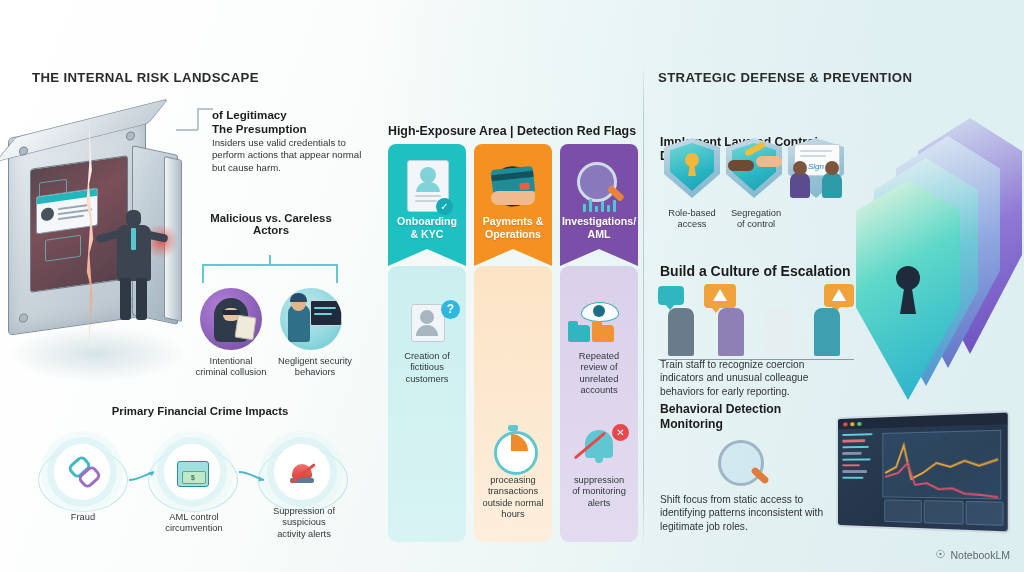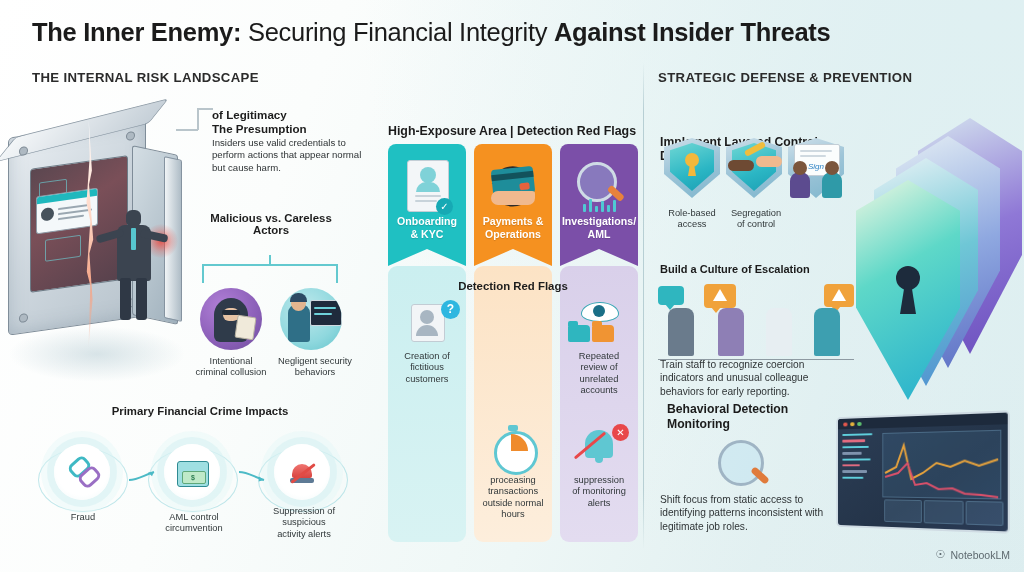--- a/index.html
+++ b/index.html
@@ -359,23 +359,20 @@
   .wm { position: absolute; right: 14px; bottom: 11px; display: flex; align-items: center; gap: 5px;
         font-size: 10.5px; color: #5e6a70; }
   .wm .glyph { font-size: 11px; color: #5e6a70; }
   .nowrap { white-space: nowrap; }
 </style>
 </head>
 <body>
 
 <div id="poster">
 
-  <div class="title">
-    <span class="b">The Inner Enemy:</span><span class="r"> Securing Financial Integrity </span><span class="b">Against Insider Threats</span>
-  </div>
 
   <div class="section-head" id="head-left">THE INTERNAL RISK LANDSCAPE</div>
   <div class="section-head" id="head-right">STRATEGIC DEFENSE &amp; PREVENTION</div>
   <div class="vdivider"></div>
 
   <div class="vault-wrap">
     <div class="vault-shadow"></div>
     <div class="vault-body">
       <div class="vault-top"></div>
       <div class="bolt" style="left:10px;top:10px"></div>
@@ -566,21 +563,20 @@
         <i style="left:24px;height:7px"></i>
         <i style="left:30px;height:12px"></i>
       </div>
     </div>
     <div class="tag-label">
       <div>Investigations/</div>
       <div>AML</div>
     </div>
   </div>
 
-  <div class="blk centerh" style="left:388px; top:280px; width:250px;">Detection Red Flags</div>
 
   <div class="mid-item" style="left:388px; top:300px;">
     <div class="ic ic-user-q">
       <div class="card"></div>
       <div class="hd"></div>
       <div class="bd"></div>
       <div class="q">?</div>
     </div>
     <div class="cap">
       <div>Creation of</div>
@@ -661,40 +657,40 @@
 
   <div class="blk cap" style="left:654px; top:208px; width:76px;">
     <div>Role-based</div>
     <div>access</div>
   </div>
   <div class="blk cap" style="left:718px; top:208px; width:76px;">
     <div>Segregation</div>
     <div>of control</div>
   </div>
 
-  <div class="blk" style="left:660px; top:263px; width:210px; font-size:11px; font-weight:bold; color:#1b1b1b;">Build a Culture of Escalation</div>
+  <div class="blk" style="left:660px; top:263px; width:210px; font-size:14px; font-weight:bold; color:#1b1b1b;">Build a Culture of Escalation</div>
 
   <div class="esc">
     <div class="baseline"></div>
     <div class="bubble" style="left:0px; top:4px; background:#2fb6bf; color:#2fb6bf;"></div>
     <div class="bubble" style="left:46px; top:2px; background:#f0a23b; color:#f0a23b; width:32px; height:24px;">
       <div class="warn-tri" style="left:9px; top:5px;"></div>
     </div>
     <div class="bubble" style="right:0px; top:2px; background:#f0a23b; color:#f0a23b; width:30px; height:23px;">
       <div class="warn-tri" style="left:8px; top:5px;"></div>
     </div>
     <div class="figure" style="left:10px;  background:#6a7b8c;"></div>
     <div class="figure" style="left:60px;  background:#8e7fb5;"></div>
     <div class="figure" style="left:108px; background:#e7eef2;"></div>
     <div class="figure" style="left:156px; background:#3d9fb0;"></div>
   </div>
 
   <div class="blk body-t" style="left:660px; top:358px; width:186px; font-size:10.2px;">Train staff to recognize coercion indicators and unusual colleague behaviors for early reporting.</div>
 
-  <div class="blk" style="left:660px; top:402px; width:190px; font-size:12.2px; font-weight:bold; color:#1b1b1b; line-height:1.2;margin-left:7px;">
+  <div class="blk" style="left:660px; top:402px; width:190px; font-size:12.2px; font-weight:bold; color:#1b1b1b; line-height:1.2;">
     <div>Behavioral Detection</div>
     <div>Monitoring</div>
   </div>
 
   <div class="mag2"></div>
   <div class="mag2-h"></div>
 
   <div class="blk body-t" style="left:660px; top:493px; width:182px; font-size:10.2px;">Shift focus from static access to identifying patterns inconsistent with legitimate job roles.</div>
 
   <div class="big-shields">

